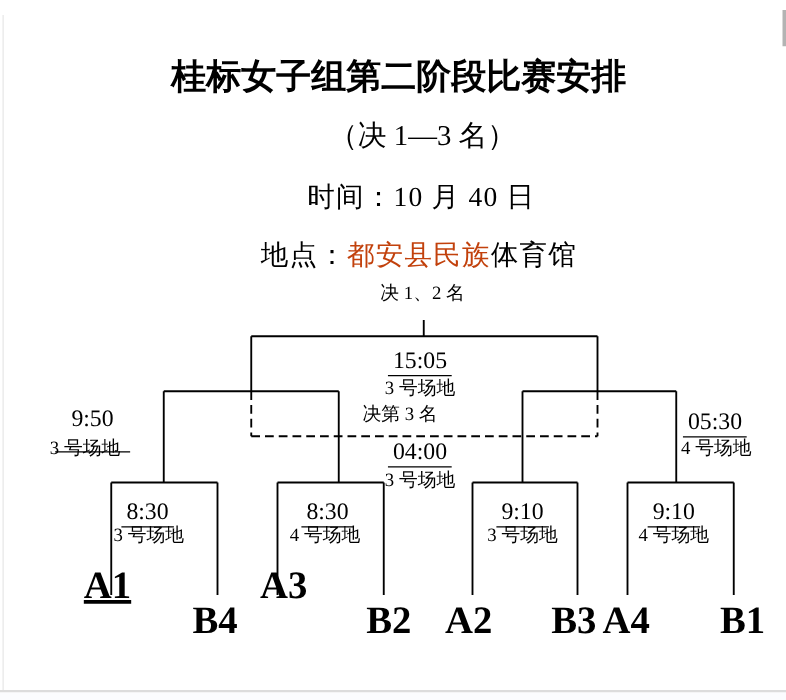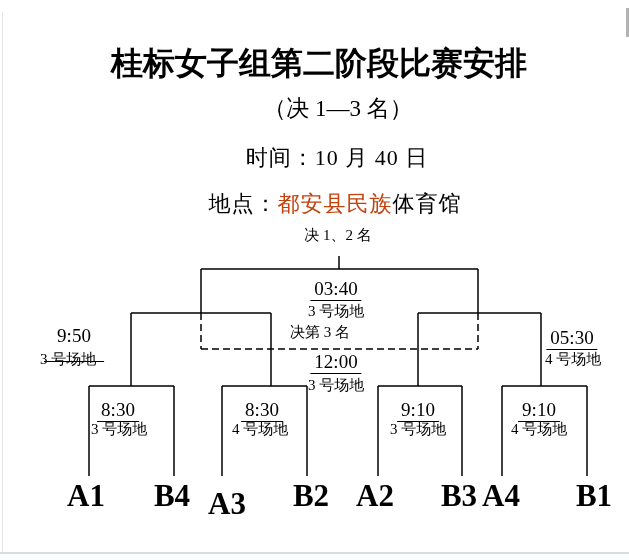--- a/index.html
+++ b/index.html
@@ -2,21 +2,21 @@
 <html><head>
 <meta charset="utf-8">
 <style>
   html,body{margin:0;padding:0;background:#ffffff;}
   #canvas{
     position:relative;width:629px;height:560px;background:#ffffff;overflow:hidden;
     font-family:"Liberation Serif","DejaVu Serif",serif;color:#000;
   }
   .abs{position:absolute;}
   .cx{transform:translateX(-50%);white-space:nowrap;}
-  .title{font-size:32px;font-weight:bold;letter-spacing:0px;}
+  .title{font-size:28px;font-weight:bold;letter-spacing:0px;}
   .subtitle{font-size:23px;margin-left:20px;}
   .metaline{font-size:22px;letter-spacing:1px;}
   .red{color:#c2410c;}
   .blabel{font-size:15px;line-height:1;}
   .btime{font-size:19px;line-height:1;display:inline-block;
          border-bottom:1.5px solid #000;padding:0 4px 2px;}
   .btime.wide{padding:0 13px 16px;}
   .team{font-size:31px;font-weight:bold;line-height:1;}
   svg line{stroke:#000;stroke-width:1.5;}
   svg line.dash{stroke-dasharray:7 4;}
@@ -67,26 +67,26 @@
     <line x1="502" y1="386" x2="502" y2="476"></line>
     <line x1="587" y1="386" x2="587" y2="476"></line>
 
     <line class="dash" x1="201" y1="313" x2="201" y2="349"></line>
     <line class="dash" x1="478" y1="313" x2="478" y2="349"></line>
     <line class="dash" x1="201" y1="349" x2="478" y2="349"></line>
   </svg>
 
   <div class="abs cx blabel" style="left:338px;top:228px;">决 1、2 名</div>
   <div class="abs cx" style="left:336px;top:279px;">
-    <span class="btime">03:40</span>
+    <span class="btime">15:05</span>
   </div>
   <div class="abs cx blabel" style="left:336px;top:304px;">3 号场地</div>
   <div class="abs cx blabel" style="left:320px;top:325px;">决第 3 名</div>
   <div class="abs cx" style="left:336px;top:352px;">
-    <span class="btime">12:00</span>
+    <span class="btime">04:00</span>
   </div>
   <div class="abs cx blabel" style="left:336px;top:378px;">3 号场地</div>
 
   <div class="abs cx" style="left:74px;top:326px;">
     <span class="btime wide">9:50</span>
   </div>
   <div class="abs cx blabel" style="left:68px;top:352px;">3 号场地</div>
 
   <div class="abs cx" style="left:572px;top:328px;">
     <span class="btime">05:30</span>
@@ -106,23 +106,23 @@
   <div class="abs cx" style="left:418px;top:400px;">
     <span class="btime">9:10</span>
   </div>
   <div class="abs cx blabel" style="left:418px;top:422px;">3 号场地</div>
 
   <div class="abs cx" style="left:539px;top:400px;">
     <span class="btime">9:10</span>
   </div>
   <div class="abs cx blabel" style="left:539px;top:422px;">4 号场地</div>
 
-  <div class="abs cx team" style="left:86px;top:480px;">A1</div>
+  <div class="abs cx team" style="left:86px;top:452px;text-decoration:underline;">A1</div>
   <div class="abs cx team" style="left:172px;top:480px;">B4</div>
-  <div class="abs cx team" style="left:227px;top:488px;">A3</div>
+  <div class="abs cx team" style="left:227px;top:452px;">A3</div>
   <div class="abs cx team" style="left:311px;top:480px;text-align:center;">B2</div>
   <div class="abs cx team" style="left:375px;top:480px;">A2</div>
   <div class="abs cx team" style="left:459px;top:480px;">B3</div>
   <div class="abs cx team" style="left:501px;top:480px;">A4</div>
   <div class="abs cx team" style="left:594px;top:480px;">B1</div>
 
   <div class="left-edge"></div>
   <div class="bottom-edge"></div>
   <div class="bottom-strip"></div>
   <div class="scroll-thumb"></div>

